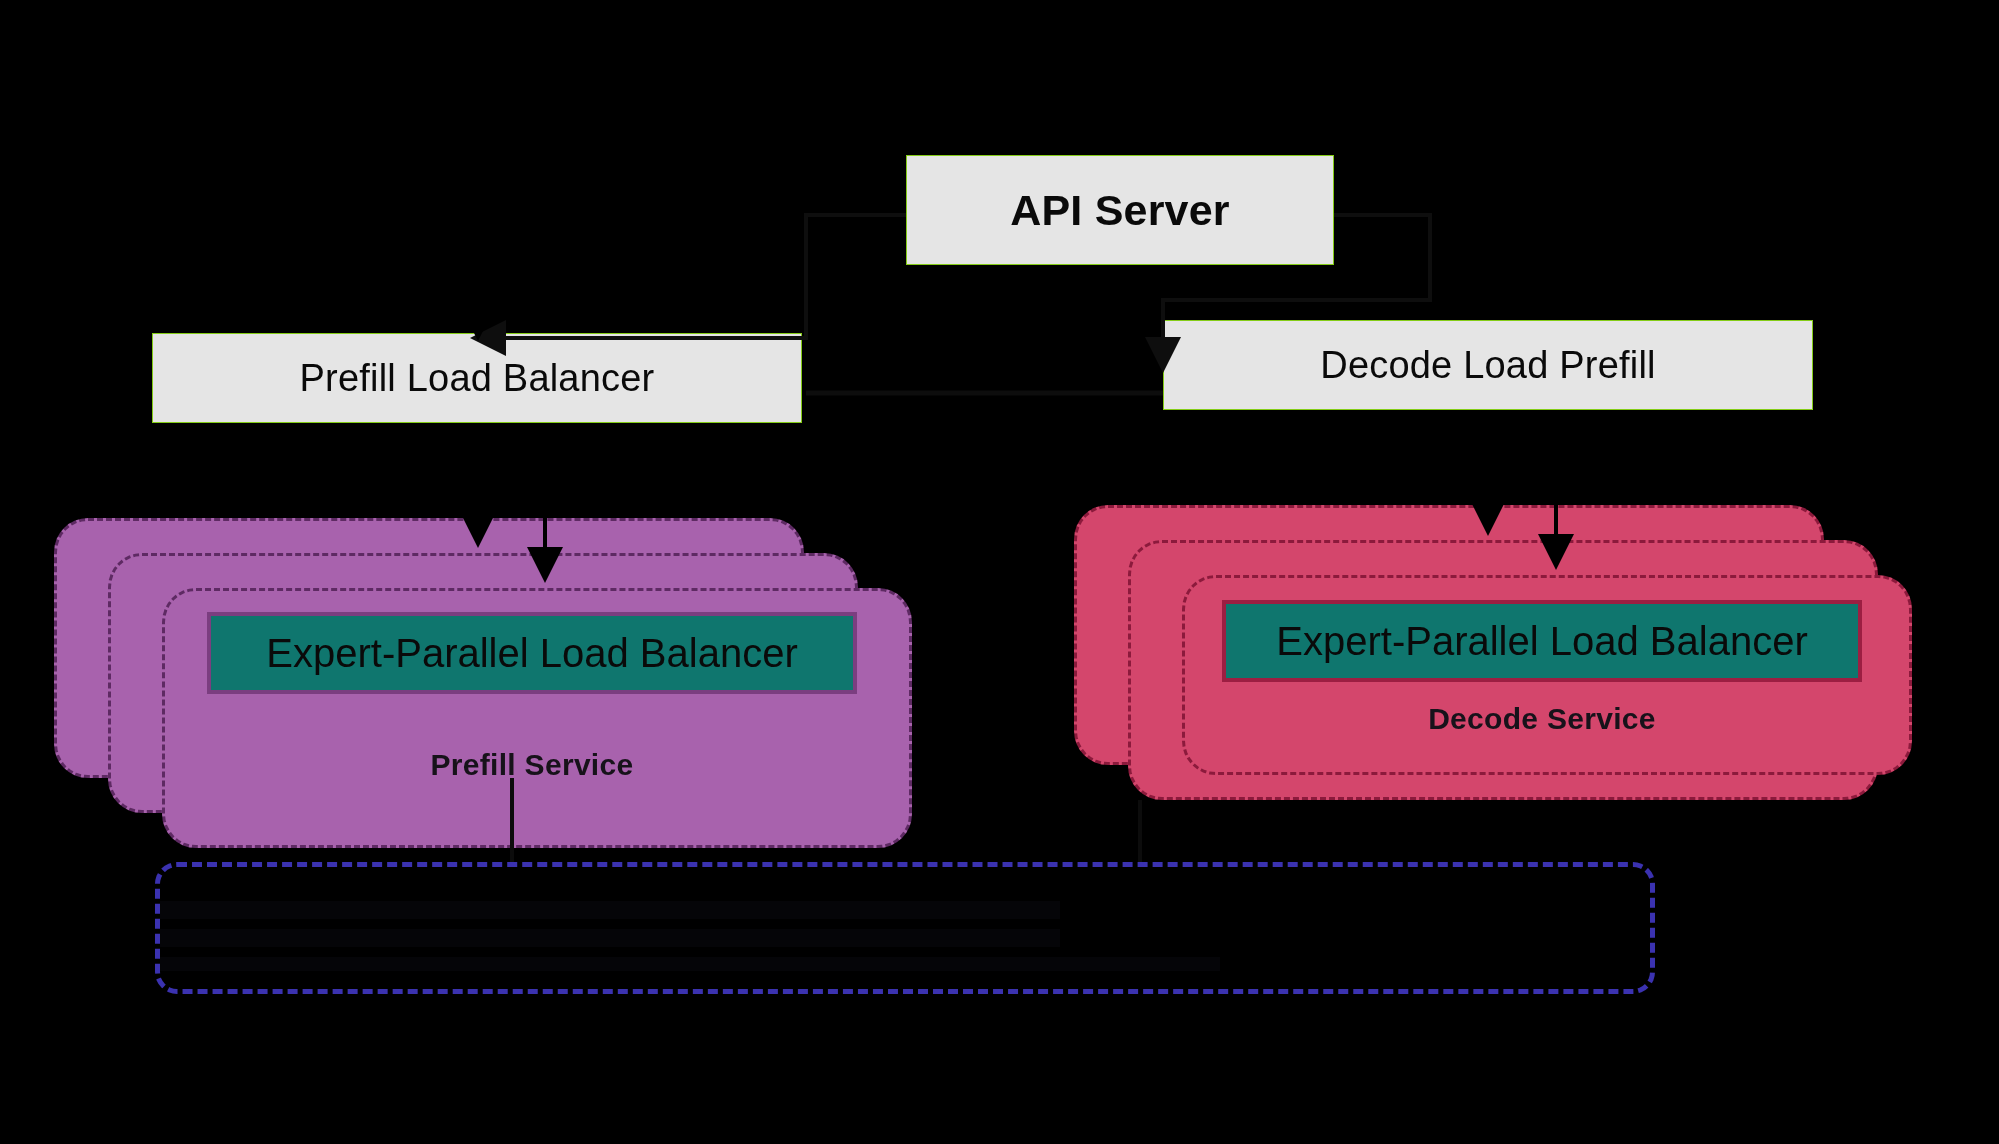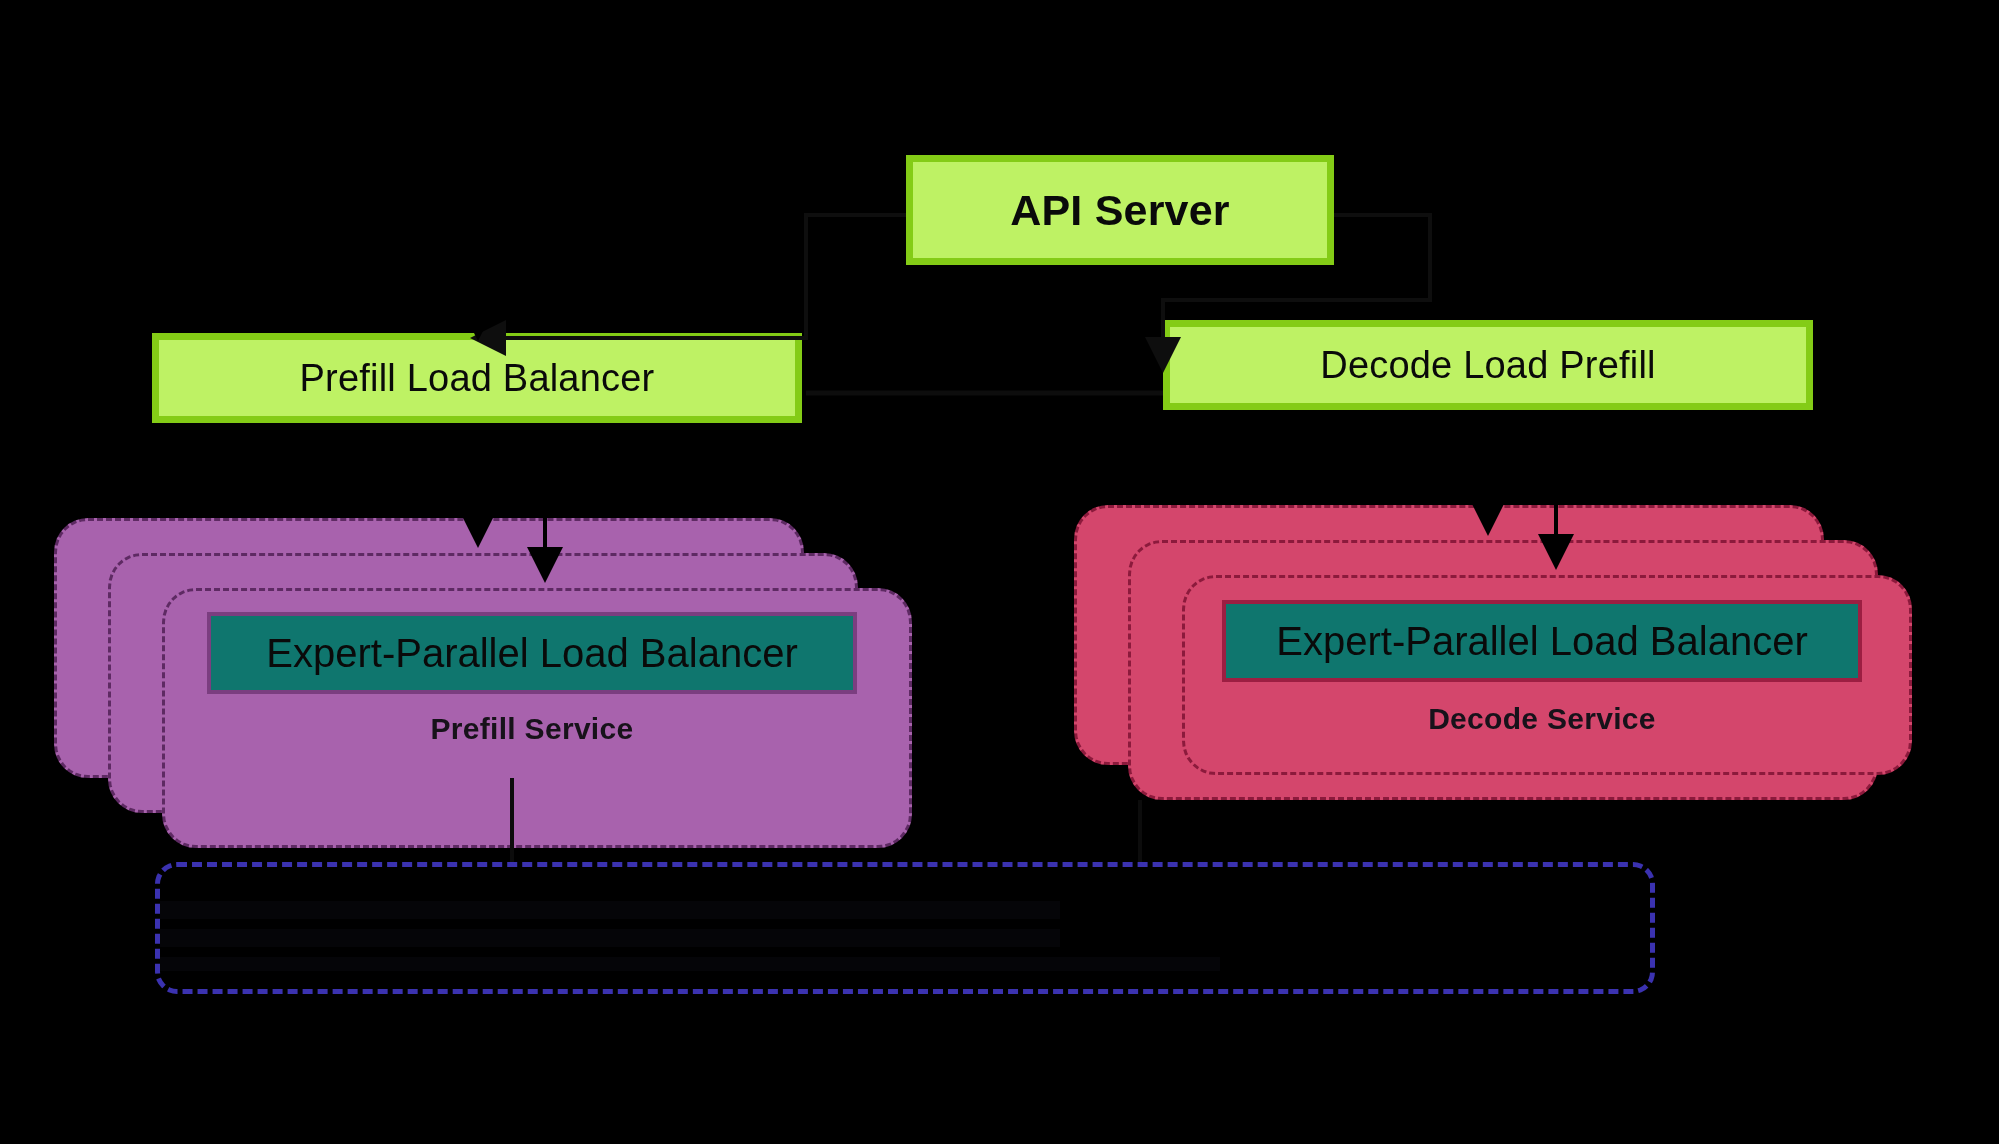--- a/index.html
+++ b/index.html
@@ -5,22 +5,22 @@
   html,body{margin:0;padding:0;background:#000;}
   body{
     width:1999px;height:1144px;position:relative;overflow:hidden;
     font-family:"Liberation Sans","DejaVu Sans",sans-serif;
     -webkit-font-smoothing:antialiased;
   }
   #canvas{position:absolute;inset:0;}
 
   
   .node{
-    position:absolute;background:#bef264;
-    border:7px solid #84cc16;
+    position:absolute;background:#e5e5e5;
+    border:1px solid #84cc16;
     box-sizing:border-box;
     display:flex;align-items:center;justify-content:center;
     color:#0a0a0a;
     white-space:nowrap;
   }
   .node.api{font-size:43px;font-weight:600;letter-spacing:.2px;}
   .node.lb{font-size:38px;font-weight:400;letter-spacing:.2px;}
 
   
   .stack{position:absolute;}
@@ -74,21 +74,21 @@
   <div class="node lb" style="left:1163px;top:320px;width:650px;height:90px;">Decode Load Prefill</div>
 
   <div class="stack" style="left:0px;top:0px;width:1000px;height:820px;">
 
     <div class="layer prefill" style="left:54px;top:518px;width:750px;height:260px;"></div>
     <div class="layer prefill" style="left:108px;top:553px;width:750px;height:260px;"></div>
     <div class="layer prefill" style="left:162px;top:588px;width:750px;height:260px;"></div>
 
     <div class="epbox prefill" style="left:207px;top:612px;width:650px;height:82px;">Expert-Parallel Load Balancer</div>
 
-    <div class="svc-label" style="left:207px;top:712px;width:650px;">Prefill Service</div>
+    <div class="svc-label" style="left:207px;top:748px;width:650px;">Prefill Service</div>
   </div>
 
   <div class="stack" style="left:0px;top:0px;width:1999px;height:820px;">
 
     <div class="layer decode" style="left:1074px;top:505px;width:750px;height:260px;"></div>
     <div class="layer decode" style="left:1128px;top:540px;width:750px;height:260px;"></div>
     <div class="layer decode" style="left:1182px;top:575px;width:730px;height:200px;"></div>
 
     <div class="epbox decode" style="left:1222px;top:600px;width:640px;height:82px;">Expert-Parallel Load Balancer</div>
 

